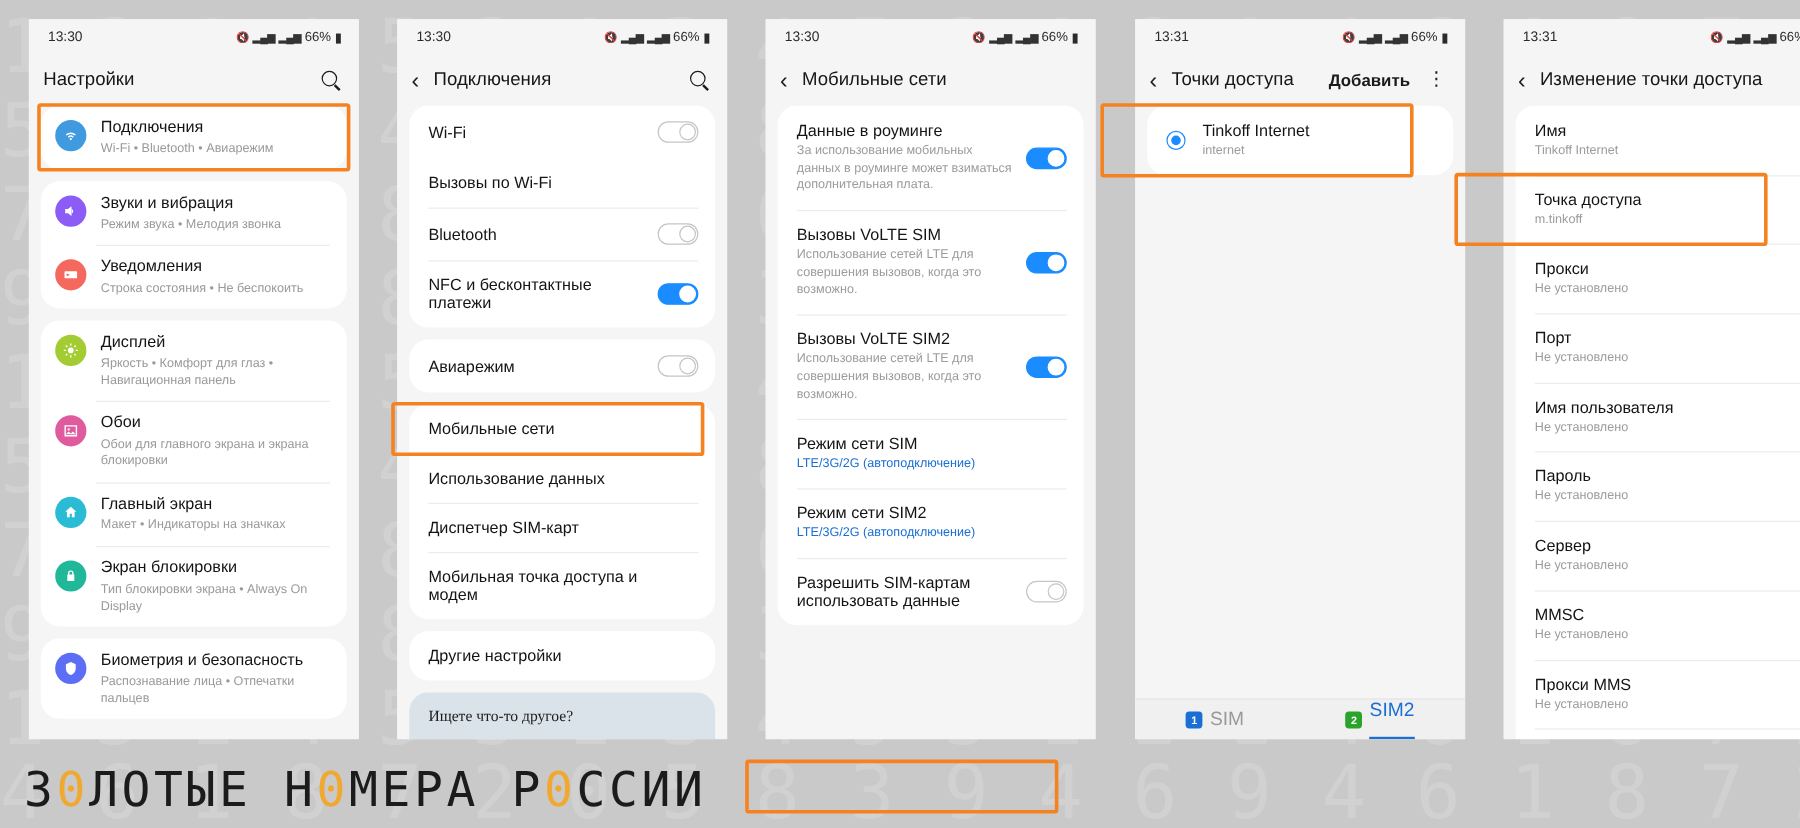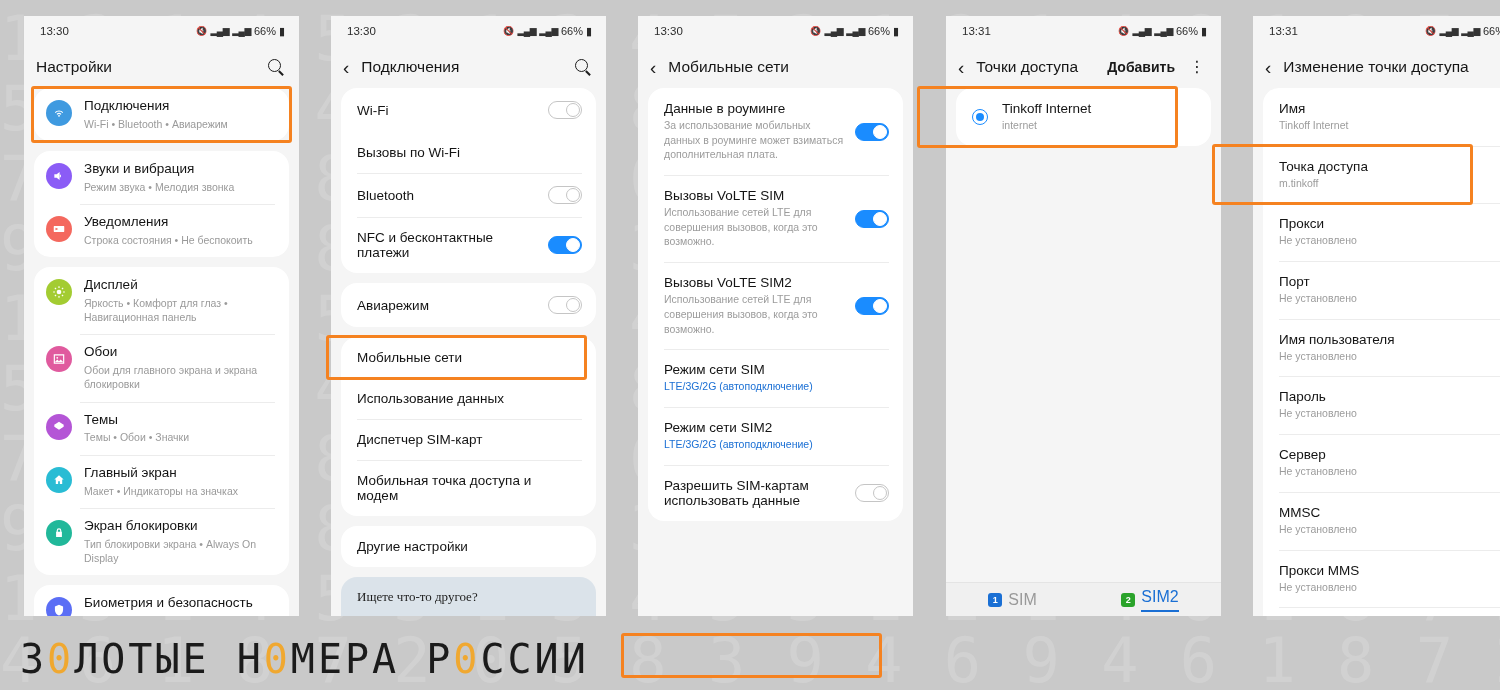--- a/index.html
+++ b/index.html
@@ -211,21 +211,21 @@
     background: #f0f0f0;
     border-top: 1px solid #e4e4e4;
   }
   .simtab { display: flex; align-items: center; gap: 6px; cursor: pointer; }
   .simtab .sq {
     width: 14px; height: 14px; border-radius: 3px;
     display: flex; align-items: center; justify-content: center;
     font-size: 9px; color: #fff; font-weight: bold;
   }
   .simtab .tl { font-size: 16px; color: #999; }
-  .simtab.active .tl { color: #1a6fd4; border-bottom: 2px solid #1a6fd4; padding-bottom: 4px; }
+  .simtab.active .tl { color: #1a6fd4; border-bottom: 2px solid #1a6fd4; padding-bottom: 12px; }
 
   
   .hl {
     position: absolute;
     border: 3px solid #f58220;
     border-radius: 3px;
     pointer-events: none;
     z-index: 5;
   }
 
@@ -335,31 +335,20 @@
                   <circle cx="9" cy="10" r="1.6"></circle>
                   <path d="M5 17l4-4 3 3 3-3 4 4z"></path>
                 </svg>
               </div>
               <div class="stext">
                 <div class="stitle">Обои</div>
                 <div class="ssub">Обои для главного экрана и экрана блокировки</div>
               </div>
             </div>
             <div class="srow">
-              <div class="sicon" style="background: rgb(180, 85, 214);">
-                <svg width="14" height="14" viewBox="0 0 24 24" fill="#fff">
-                  <path d="M12 3l8 5-8 5-8-5 8-5zm0 9.5l8-5v4l-8 5-8-5v-4l8 5z"></path>
-                </svg>
-              </div>
-              <div class="stext">
-                <div class="stitle">Темы</div>
-                <div class="ssub">Темы • Обои • Значки</div>
-              </div>
-            </div>
-            <div class="srow">
               <div class="sicon" style="background: rgb(41, 188, 212);">
                 <svg width="14" height="14" viewBox="0 0 24 24" fill="#fff">
                   <path d="M12 4l8 7h-2.5v8h-4v-5h-3v5h-4v-8H4l8-7z"></path>
                 </svg>
               </div>
               <div class="stext">
                 <div class="stitle">Главный экран</div>
                 <div class="ssub">Макет • Индикаторы на значках</div>
               </div>
             </div>

